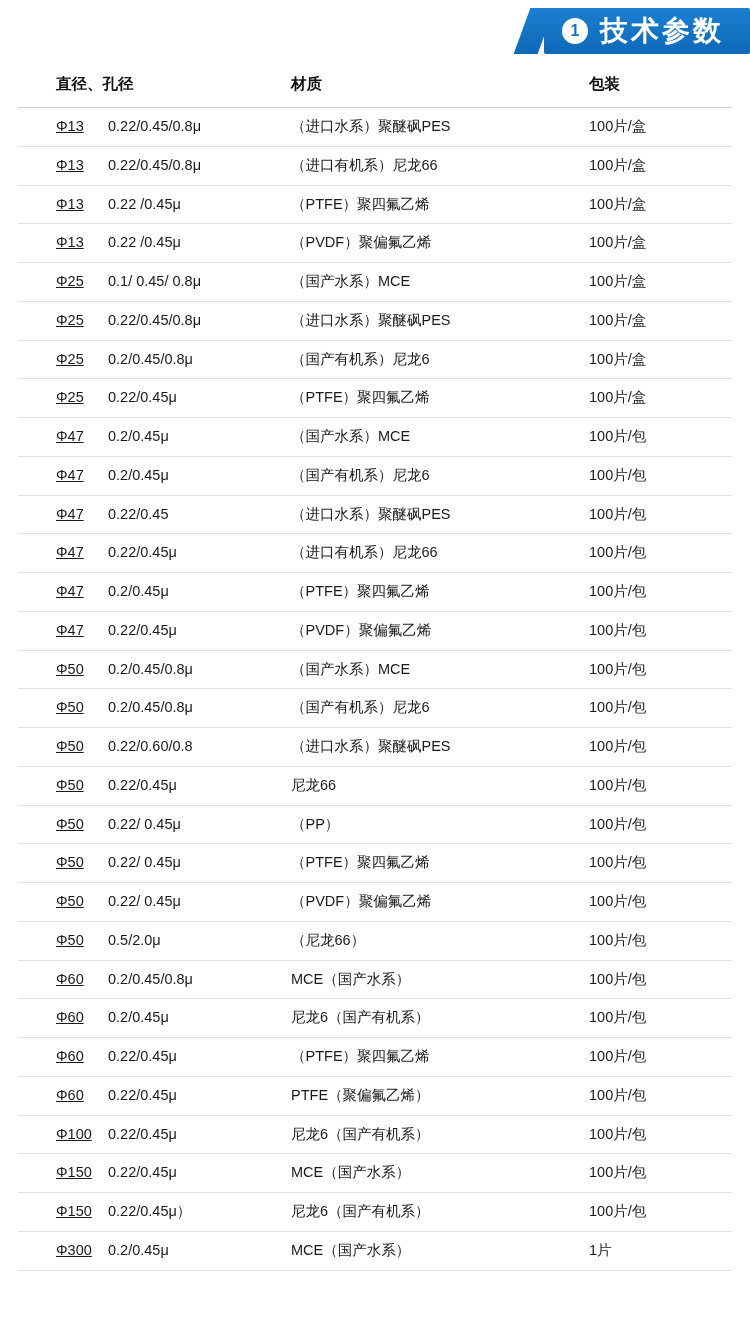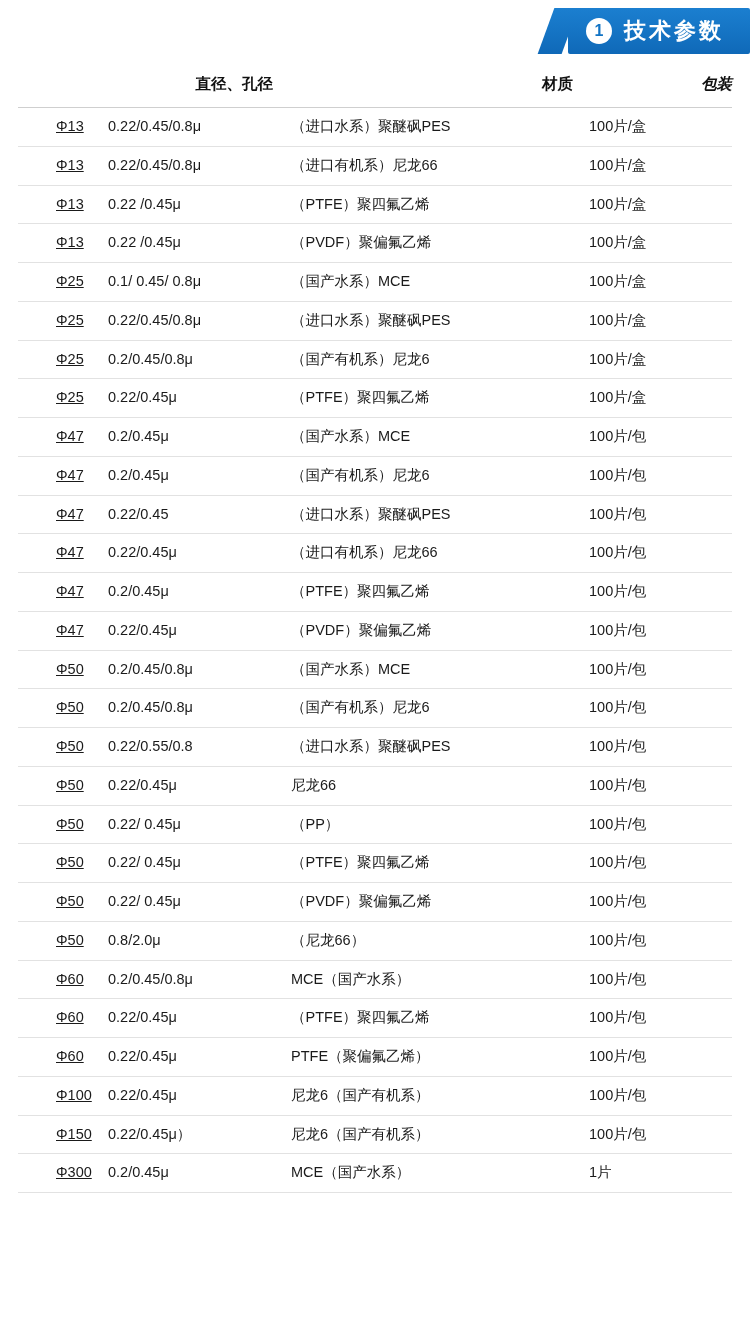--- a/index.html
+++ b/index.html
@@ -53,49 +53,49 @@
     font-weight: bold;
     display: flex;
     align-items: center;
     justify-content: center;
     margin-right: 12px;
     position: relative;
     z-index: 2;
   }
   .banner-title {
     color: #ffffff;
-    font-size: 22px;
+    font-size: 28px;
     font-weight: bold;
     letter-spacing: 3px;
     position: relative;
     z-index: 2;
   }
 
   
   table.spec {
     width: 714px;
     margin: 0 18px;
     border-collapse: collapse;
     table-layout: fixed;
   }
   table.spec col.c1 { width: 255px; }
   table.spec col.c2 { width: 300px; }
   table.spec col.c3 { width: 159px; }
 
   table.spec th {
-    text-align: right;
+    text-align: left;
     font-size: 15.5px;
     font-weight: bold;
     color: #111111;
     padding: 12px 0 12px 38px;
     border-bottom: 1px solid #cfcfcf;
     vertical-align: middle;
   }
   table.spec th.h2 { padding-left: 18px; }
-  table.spec th.h3 { padding-left: 16px; font-style: italic; }
+  table.spec th.h3 { padding-left: 16px; }
 
   table.spec td {
     font-size: 14.5px;
     color: #1a1a1a;
     padding: 8px 0 8px 38px;
     border-bottom: 1px solid #e2e2e2;
     vertical-align: middle;
     white-space: nowrap;
     line-height: 1.5;
   }
@@ -203,21 +203,21 @@
         <td><span class="dim-d">Φ50</span><span>0.2/0.45/0.8μ</span></td>
         <td class="m">（国产水系）MCE</td>
         <td class="p">100片/包</td>
       </tr>
       <tr>
         <td><span class="dim-d">Φ50</span><span>0.2/0.45/0.8μ</span></td>
         <td class="m">（国产有机系）尼龙6</td>
         <td class="p">100片/包</td>
       </tr>
       <tr>
-        <td><span class="dim-d">Φ50</span><span>0.22/0.55/0.8</span></td>
+        <td><span class="dim-d">Φ50</span><span>0.22/0.60/0.8</span></td>
         <td class="m">（进口水系）聚醚砜PES</td>
         <td class="p">100片/包</td>
       </tr>
       <tr>
         <td><span class="dim-d">Φ50</span><span>0.22/0.45μ</span></td>
         <td class="m">尼龙66</td>
         <td class="p">100片/包</td>
       </tr>
       <tr>
         <td><span class="dim-d">Φ50</span><span>0.22/ 0.45μ</span></td>
@@ -228,42 +228,52 @@
         <td><span class="dim-d">Φ50</span><span>0.22/ 0.45μ</span></td>
         <td class="m">（PTFE）聚四氟乙烯</td>
         <td class="p">100片/包</td>
       </tr>
       <tr>
         <td><span class="dim-d">Φ50</span><span>0.22/ 0.45μ</span></td>
         <td class="m">（PVDF）聚偏氟乙烯</td>
         <td class="p">100片/包</td>
       </tr>
       <tr>
-        <td><span class="dim-d">Φ50</span><span>0.8/2.0μ</span></td>
+        <td><span class="dim-d">Φ50</span><span>0.5/2.0μ</span></td>
         <td class="m">（尼龙66）</td>
         <td class="p">100片/包</td>
       </tr>
       <tr>
         <td><span class="dim-d">Φ60</span><span>0.2/0.45/0.8μ</span></td>
         <td class="m">MCE（国产水系）</td>
         <td class="p">100片/包</td>
       </tr>
       <tr>
+        <td><span class="dim-d">Φ60</span><span>0.2/0.45μ</span></td>
+        <td class="m">尼龙6（国产有机系）</td>
+        <td class="p">100片/包</td>
+      </tr>
+      <tr>
         <td><span class="dim-d">Φ60</span><span>0.22/0.45μ</span></td>
         <td class="m">（PTFE）聚四氟乙烯</td>
         <td class="p">100片/包</td>
       </tr>
       <tr>
         <td><span class="dim-d">Φ60</span><span>0.22/0.45μ</span></td>
         <td class="m">PTFE（聚偏氟乙烯）</td>
         <td class="p">100片/包</td>
       </tr>
       <tr>
         <td><span class="dim-d">Φ100</span><span>0.22/0.45μ</span></td>
         <td class="m">尼龙6（国产有机系）</td>
+        <td class="p">100片/包</td>
+      </tr>
+      <tr>
+        <td><span class="dim-d">Φ150</span><span>0.22/0.45μ</span></td>
+        <td class="m">MCE（国产水系）</td>
         <td class="p">100片/包</td>
       </tr>
       <tr>
         <td><span class="dim-d">Φ150</span><span>0.22/0.45μ）</span></td>
         <td class="m">尼龙6（国产有机系）</td>
         <td class="p">100片/包</td>
       </tr>
       <tr>
         <td><span class="dim-d">Φ300</span><span>0.2/0.45μ</span></td>
         <td class="m">MCE（国产水系）</td>

